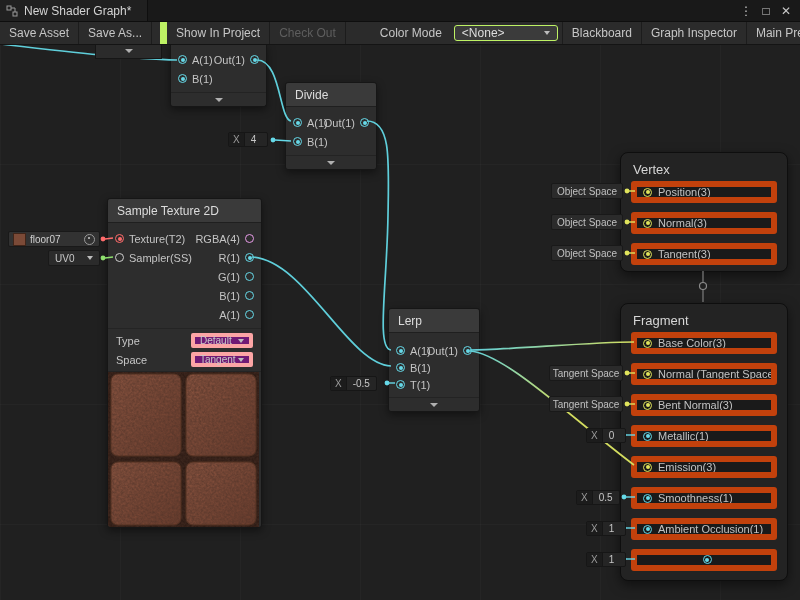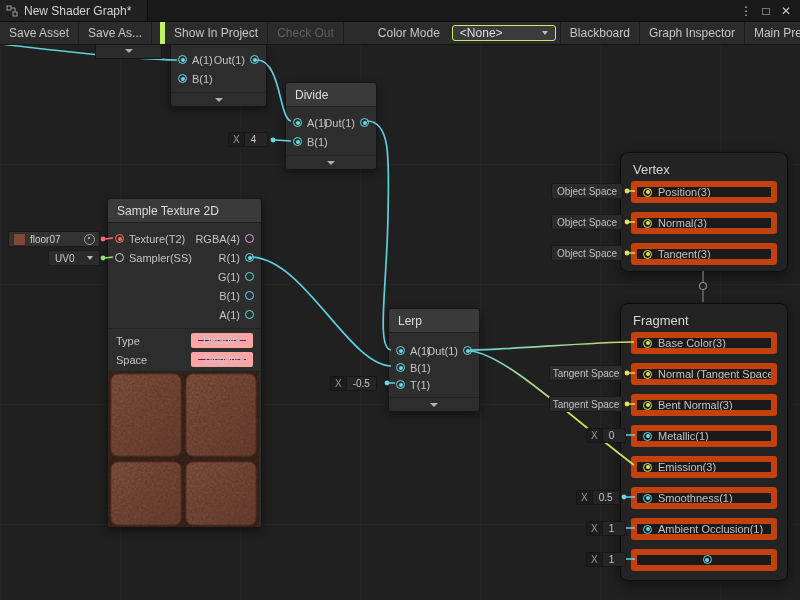--- a/index.html
+++ b/index.html
@@ -12,21 +12,21 @@
   .tab{display:flex;align-items:center;gap:6px;height:100%;padding:0 16px 0 6px;
        background:#202020;border-right:1px solid #0e0e0e;color:#d4d4d4;font-size:12px;}
   .wctrls{margin-left:auto;display:flex;align-items:center;gap:4px;padding-right:6px;color:#c8c8c8;}
   .wctrls span{width:16px;text-align:center;font-size:12px;cursor:default;}
 
   
   .toolbar{position:absolute;left:0;top:22px;width:800px;height:22px;background:#2b2b2b;
            border-bottom:1px solid #141414;display:flex;align-items:stretch;font-size:12px;
            color:#c6c6c6;z-index:10;}
   .tbtn{display:flex;align-items:center;padding:0 9px;border-right:1px solid #1c1c1c;cursor:default;white-space:nowrap;}
-  .tbtn.gap{margin-left:8px;border-left:5px solid #bef264;}
+  .tbtn.gap{margin-left:8px;border-left:7px solid #bef264;}
   .tbtn.disabled{color:#5e5e5e;}
   .tlabel{display:flex;align-items:center;padding:0 8px;margin-left:26px;white-space:nowrap;}
   .tdrop{display:flex;align-items:center;justify-content:space-between;gap:10px;background:#3b3b3b;
          border:1px solid #bef264;border-radius:3px;margin:3px 4px;padding:0 7px;min-width:88px;color:#dedede;}
   .tright{margin-left:auto;display:flex;}
   .tright .tbtn{border-right:none;border-left:1px solid #1c1c1c;}
 
   
   .canvas{position:absolute;left:0;top:44px;width:800px;height:556px;background-color:#202020;
           background-image:linear-gradient(rgba(255,255,255,0.025) 1px,transparent 1px),
@@ -49,21 +49,21 @@
   .port.on::after{content:"";position:absolute;left:1.5px;top:1.5px;right:1.5px;bottom:1.5px;
                   border-radius:50%;background:var(--c,#888);}
   .nfoot{border-top:1px solid #232323;height:13px;display:flex;align-items:center;justify-content:center;}
   .tri{width:0;height:0;border-left:4px solid transparent;border-right:4px solid transparent;
        border-top:4px solid #b0b0b0;}
   .caret{width:0;height:0;border-left:3.5px solid transparent;border-right:3.5px solid transparent;
          border-top:4px solid #bdbdbd;}
   .ctrlsec{border-top:1px solid #242424;padding:2px 0;}
   .ctrl{display:flex;justify-content:space-between;align-items:center;height:19px;padding:0 8px;
         font-size:11px;color:#c6c6c6;}
-  .ndrop{background:#701a75;border:7px solid #fca5a5;border-radius:2px;height:15px;display:flex;
+  .ndrop{background:#701a75;border:4px solid #fca5a5;border-radius:2px;height:15px;display:flex;
          align-items:center;justify-content:space-between;padding:0 5px;font-size:10px;color:#c8c8c8;width:62px;box-sizing:border-box;}
   .npreview{border-top:1px solid #242424;line-height:0;border-radius:0 0 3px 3px;overflow:hidden;}
 
   
   .minibox{position:absolute;left:95px;top:44px;width:65px;height:14px;background:#2b2b2b;
            border:1px solid #161616;border-top:none;display:flex;align-items:center;justify-content:center;z-index:4;}
 
   
   .chip{position:absolute;height:16px;background:#2b2b2b;border:1px solid #191919;border-radius:2px;
         display:flex;align-items:center;justify-content:center;font-size:10px;color:#c0c0c0;

